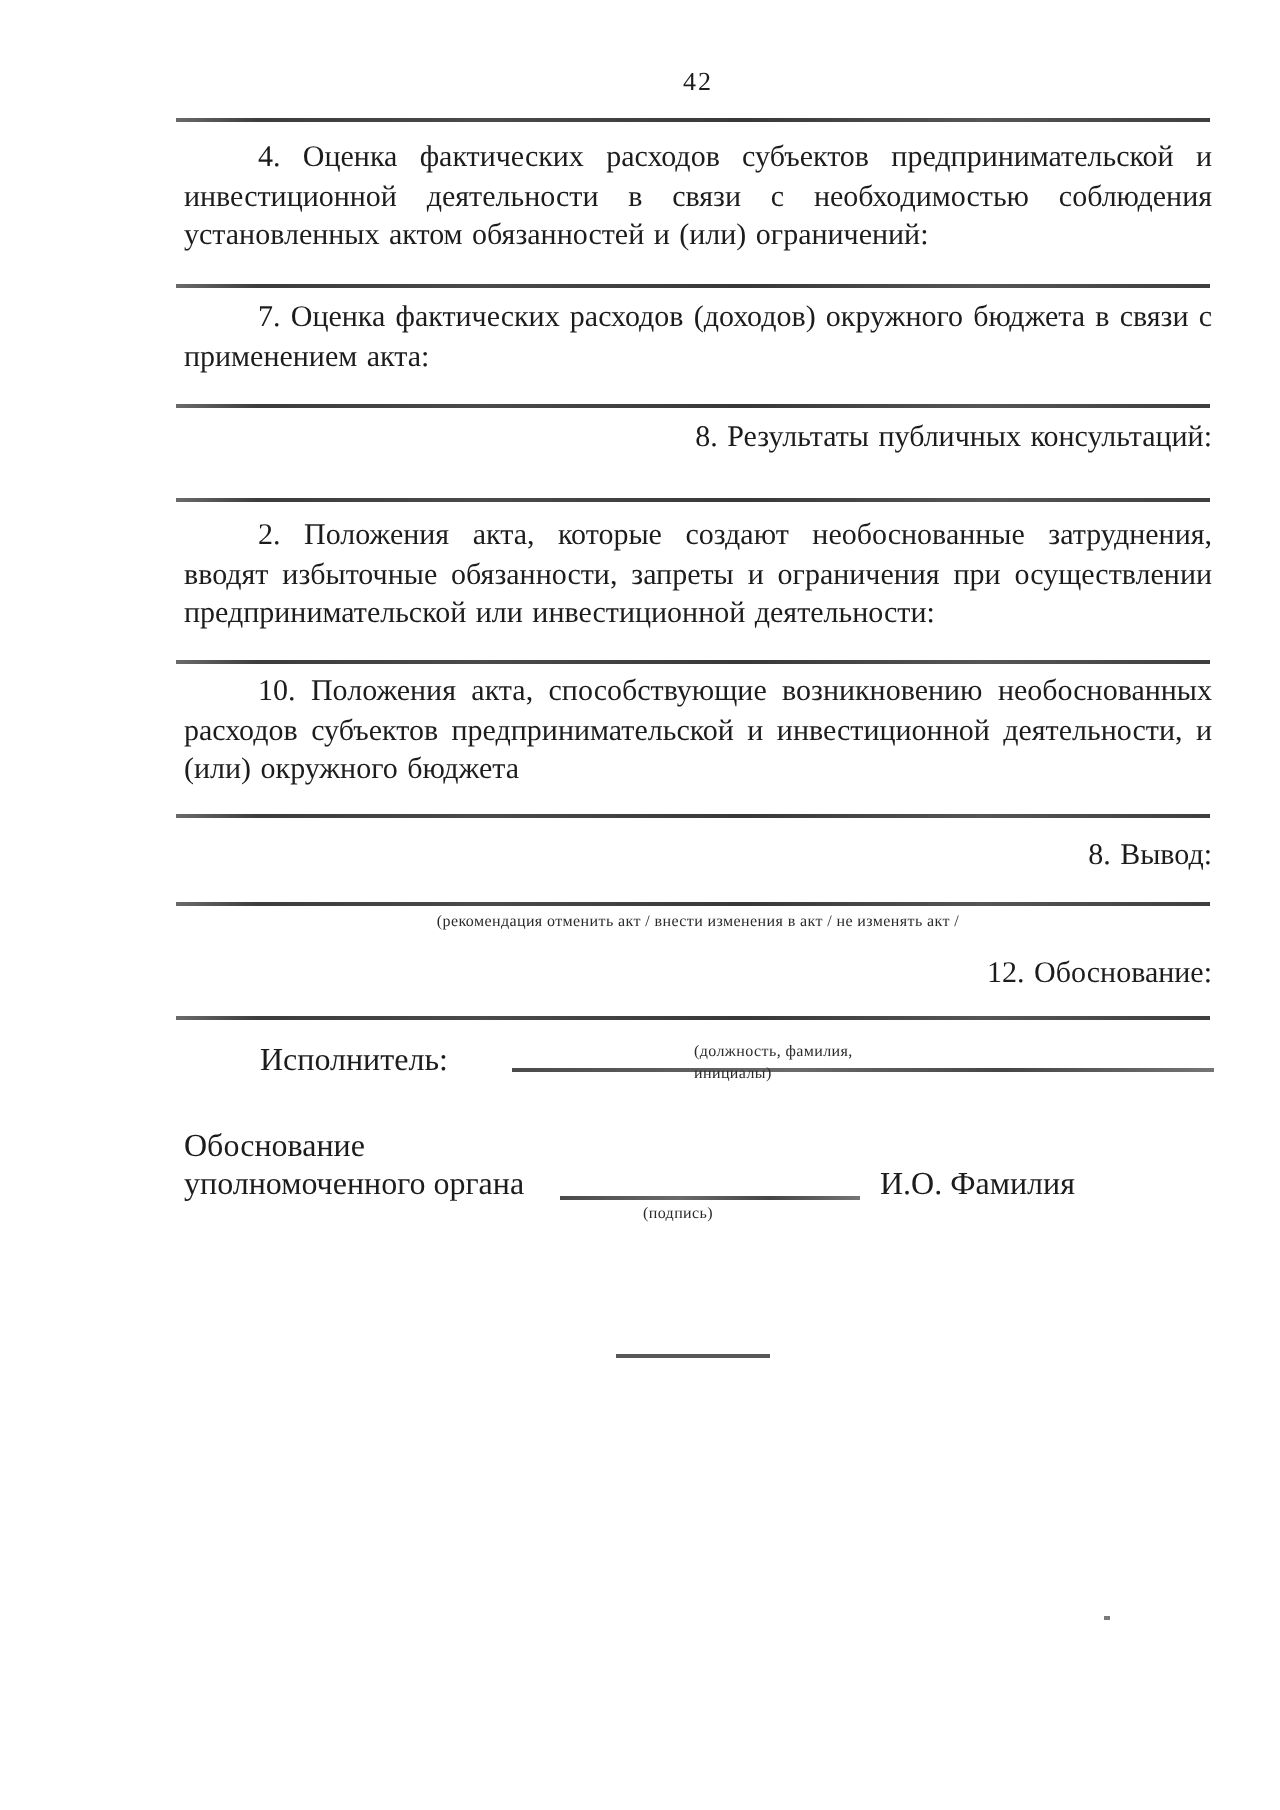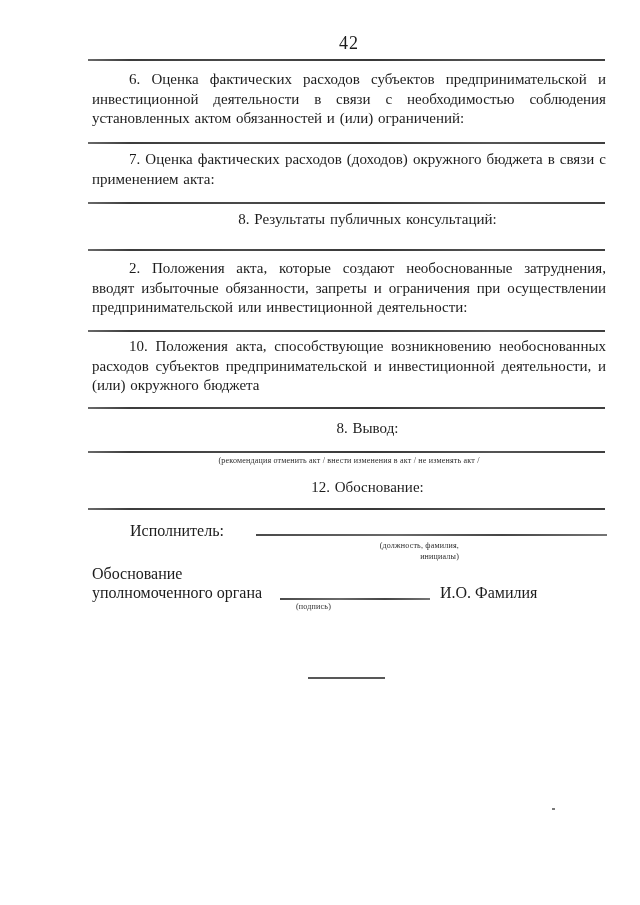--- a/index.html
+++ b/index.html
@@ -13,38 +13,38 @@
     position: relative;
     overflow: hidden;
     font-family: "Liberation Serif", "DejaVu Serif", serif;
     color: #1c1c1c;
   }
   .abs { position: absolute; }
 
   .page-number {
     left: 92px; top: 33px; width: 514px;
     text-align: center;
-    font-size: 18px;
+    font-size: 13px;
     letter-spacing: 1px;
   }
 
   .rule {
     left: 88px; width: 517px; height: 2px;
     background: linear-gradient(90deg, #6a6a6a 0%, #3c3c3c 8%, #4a4a4a 30%, #383838 55%, #555555 78%, #3f3f3f 100%);
   }
 
   .para {
     left: 92px; width: 514px;
     font-size: 15px;
     line-height: 19.5px;
     text-align: justify;
     text-indent: 37px;
     word-spacing: 1px;
   }
-  .para.single { text-align: center; }
+  .para.single { text-align: right; }
 
   .small-caption {
     font-size: 8px;
     line-height: 11px;
     color: #2a2a2a;
     letter-spacing: 0.2px;
   }
   .caption-block {
     left: 92px; top: 455px; width: 514px;
     text-align: center;
@@ -70,21 +70,21 @@
     background: #7a7a7a;
   }
 </style>
 </head>
 <body>
 
 <div class="abs page-number">42</div>
 
 <div class="abs rule" style="top:59px"></div>
 
-<div class="abs para" style="top:70px">6. Оценка фактических расходов субъектов предпринимательской и инвестиционной деятельности в связи с необходимостью соблюдения установленных актом обязанностей и (или) ограничений:</div>
+<div class="abs para" style="top:70px">4. Оценка фактических расходов субъектов предпринимательской и инвестиционной деятельности в связи с необходимостью соблюдения установленных актом обязанностей и (или) ограничений:</div>
 
 <div class="abs rule" style="top:142px"></div>
 
 <div class="abs para" style="top:150px">7. Оценка фактических расходов (доходов) окружного бюджета в связи с применением акта:</div>
 
 <div class="abs rule" style="top:202px"></div>
 
 <div class="abs para single" style="top:210px">8. Результаты публичных консультаций:</div>
 
 <div class="abs rule" style="top:249px"></div>
@@ -104,23 +104,23 @@
 <div class="abs caption-block">
   <div class="small-caption">(рекомендация отменить акт / внести изменения в акт / не изменять акт /</div>
 </div>
 
 <div class="abs para single" style="top:478px">12. Обоснование:</div>
 
 <div class="abs rule" style="top:508px"></div>
 
 <div class="abs label-text" style="left:130px; top:521px">Исполнитель:</div>
 <div class="abs blank-line" style="left:256px; top:534px; width:351px"></div>
-<div class="abs small-caption" style="left:347px; top:540px; width:112px; text-align:right">(должность, фамилия, инициалы)</div>
+<div class="abs small-caption" style="left:347px; top:520px; width:112px; text-align:left">(должность, фамилия, инициалы)</div>
 
 <div class="abs label-text" style="left:92px; top:564px">Обоснование</div>
 <div class="abs label-text" style="left:92px; top:583px">уполномоченного органа</div>
 <div class="abs blank-line" style="left:280px; top:598px; width:150px"></div>
-<div class="abs small-caption" style="left:296px; top:601px; width:150px; ">(подпись)</div>
+<div class="abs small-caption" style="left:264px; top:601px; width:150px; text-align:center">(подпись)</div>
 <div class="abs label-text" style="left:440px; top:583px">И.О. Фамилия</div>
 
 <div class="abs short-divider"></div>
 
 <div class="abs speck"></div>
 
 </body></html>

